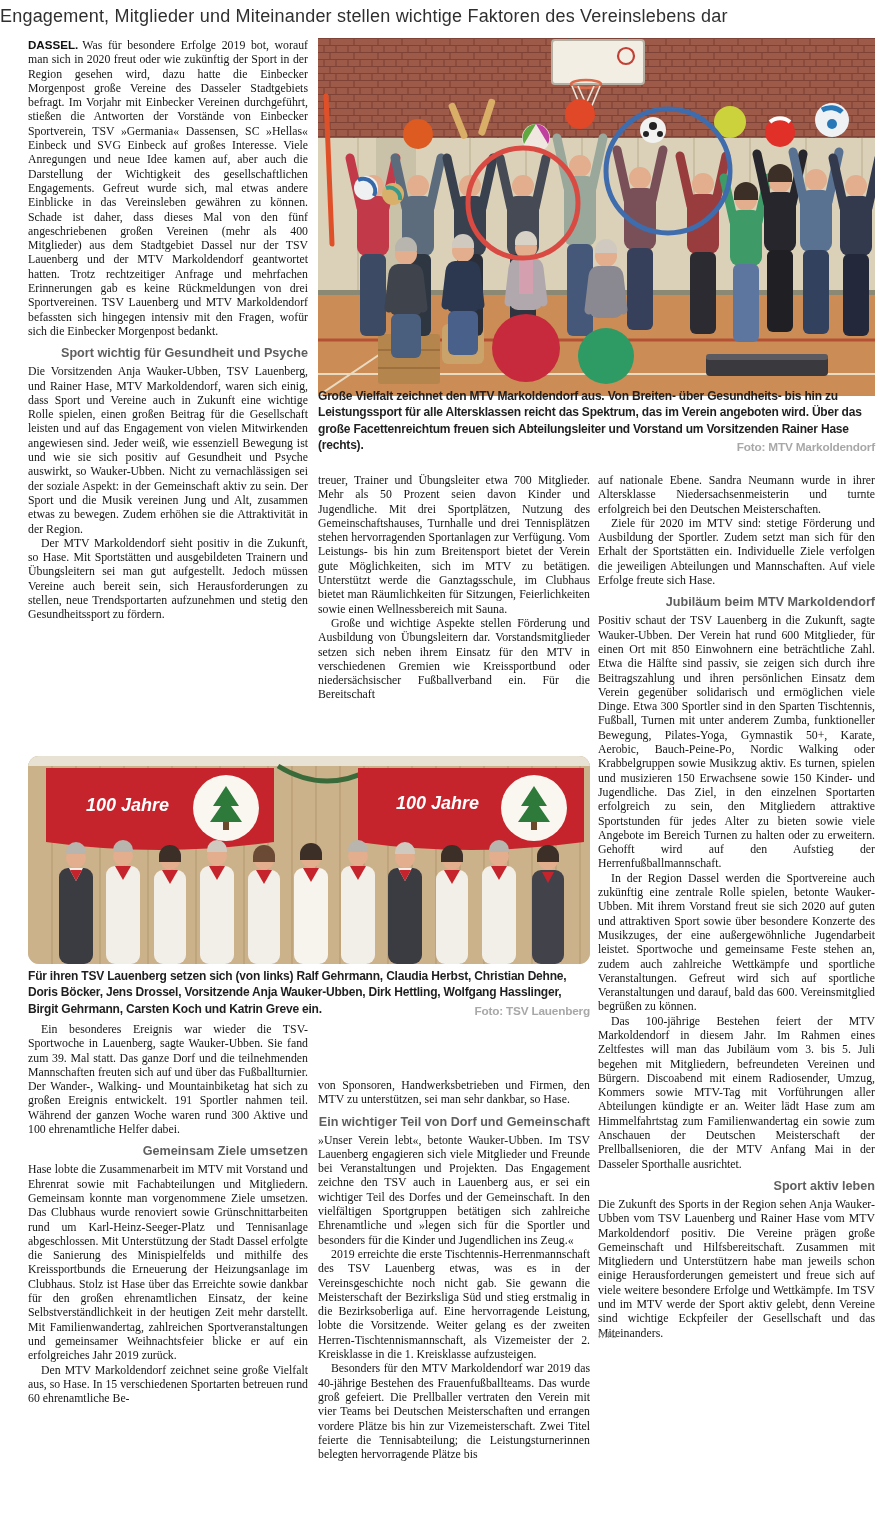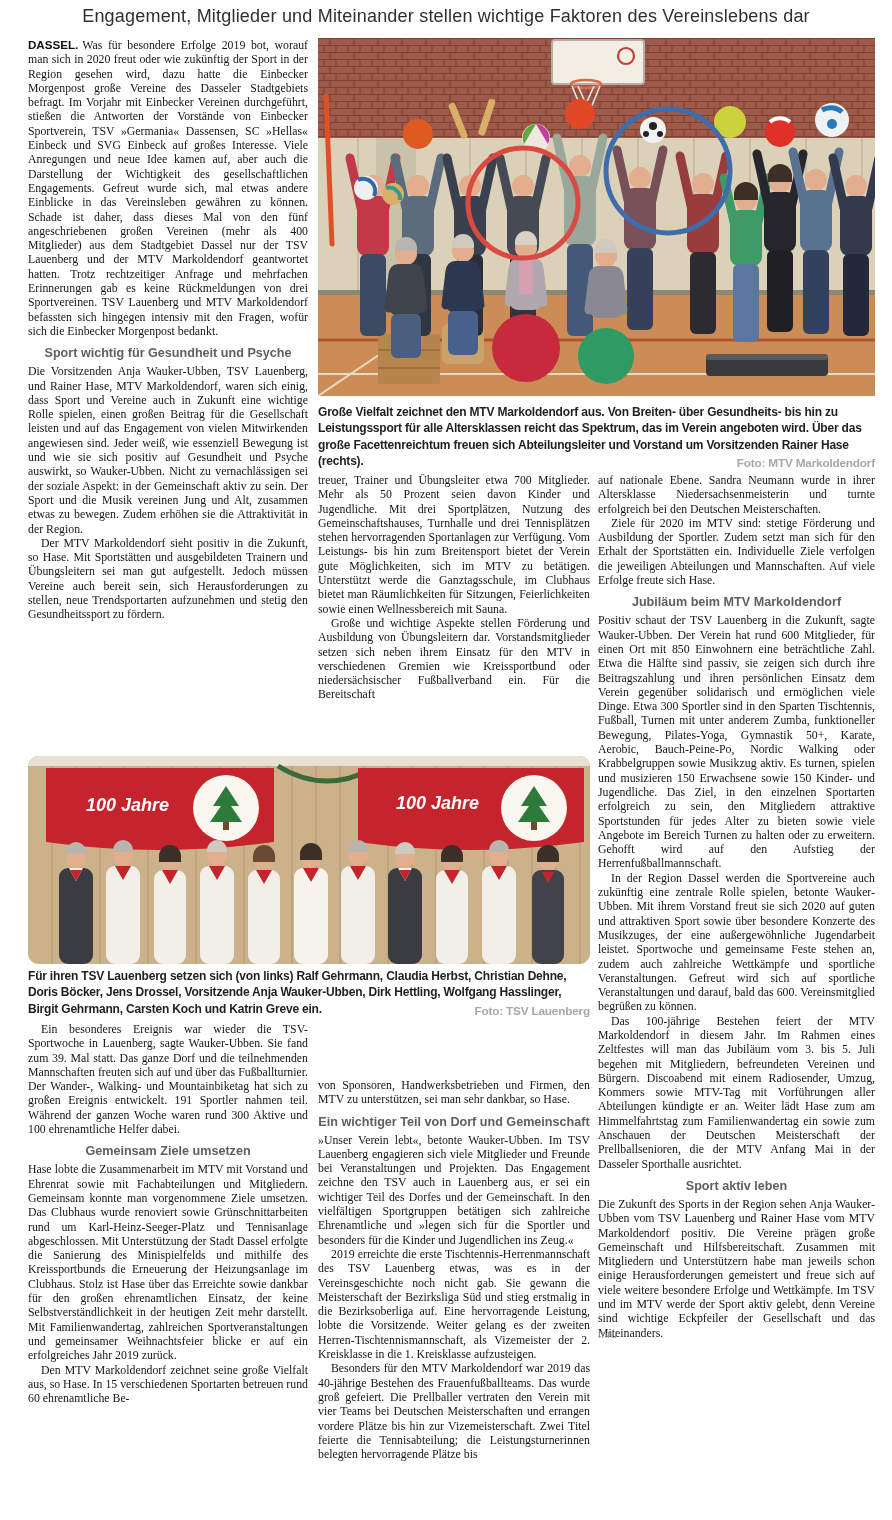--- a/index.html
+++ b/index.html
@@ -2,55 +2,55 @@
 <html lang="de"><head>
 <meta charset="utf-8">
 <style>
   * { margin:0; padding:0; box-sizing:border-box; }
   html,body { background:#ffffff; }
   .page {
     position:relative; width:892px; height:1520px; background:#ffffff;
     font-family:"Liberation Serif","DejaVu Serif",serif; overflow:hidden;
   }
   .title {
-    position:absolute; left:0; top:6px; width:100%; text-align:center;
+    position:absolute; left:0; top:6px; width:100%; text-align:left;
     font-family:"Liberation Sans","DejaVu Sans",sans-serif;
     font-weight:400; font-size:18px; color:#2f2f2f; letter-spacing:.2px;
   }
   .col {
     position:absolute; font-size:11.8px; line-height:14.3px; color:#151515;
     text-align:justify; overflow:hidden;
   }
   .col p { text-align:justify; hyphens:auto; -webkit-hyphens:auto; }
   .col p.indent { text-indent:13px; }
   .lead {
     font-family:"Liberation Sans","DejaVu Sans",sans-serif;
     font-weight:700; font-size:11.6px; margin-right:4px; color:#111;
   }
   .subhead {
     font-family:"Liberation Sans","DejaVu Sans",sans-serif;
     font-weight:700; font-size:12.6px; color:#5f5f5f;
-    margin:8px 0 4px 0; text-align:center; line-height:14px;
+    margin:8px 0 4px 0; text-align:right; line-height:14px;
   }
   .col1-top    { left:28px;  top:38px;   width:280px; height:717px; }
   .col2-top    { left:318px; top:473px;  width:272px; height:282px; }
   .col3-full   { left:598px; top:473px;  width:277px; height:1045px; }
   .col1-bottom { left:28px;  top:1022px; width:280px; height:497px; }
   .col2-bottom { left:318px; top:1078px; width:272px; height:497px; }
   .photo { position:absolute; overflow:hidden; background:#d8cfc0; }
   .photo svg { display:block; width:100%; height:100%; }
   .photo-gym { left:318px; top:38px;  width:557px; height:358px; }
   .photo-tsv { left:28px;  top:756px; width:562px; height:208px;border-radius:11px; }
   .caption {
     position:absolute;
     font-family:"Liberation Sans","DejaVu Sans",sans-serif;
     font-weight:700; font-size:12px; letter-spacing:-0.2px;
     line-height:16.4px; color:#1f1f1f; text-align:left;
   }
-  .caption1 { left:318px; top:404px; width:557px; height:68px; }
+  .caption1 { left:318px; top:388px; width:557px; height:68px; }
   .caption2 { left:28px;  top:968px; width:562px; height:52px; }
   .credit {
     position:absolute; right:0; bottom:1px;
     color:#a8a8a8; font-weight:700; font-size:11.8px;margin-top:18px;
   }
   .byline {
     text-align:left; font-family:"Liberation Sans","DejaVu Sans",sans-serif;
     font-size:11px; color:#9a9a9a; margin-top:-13px;
   }
 </style>

